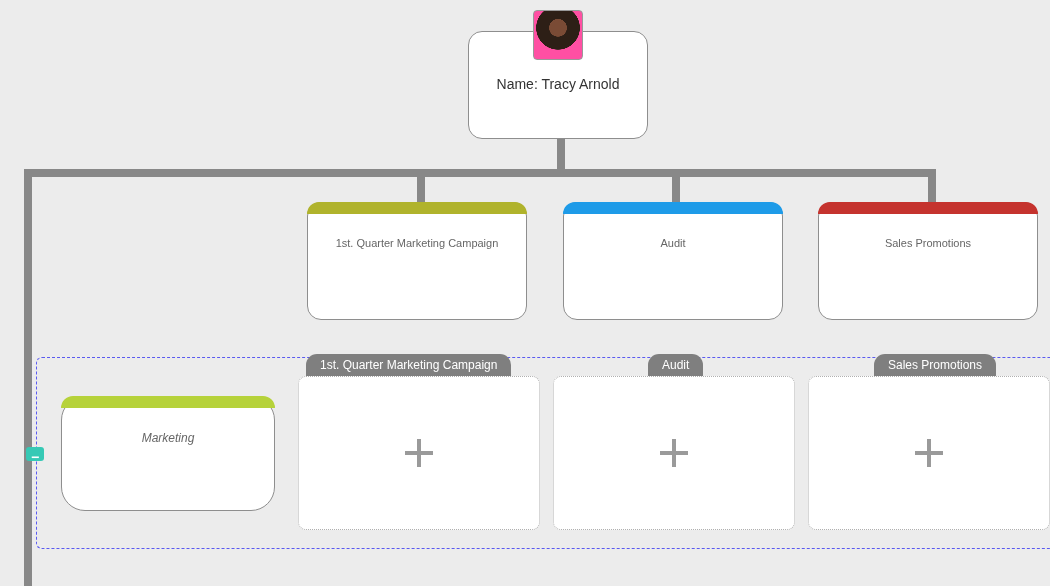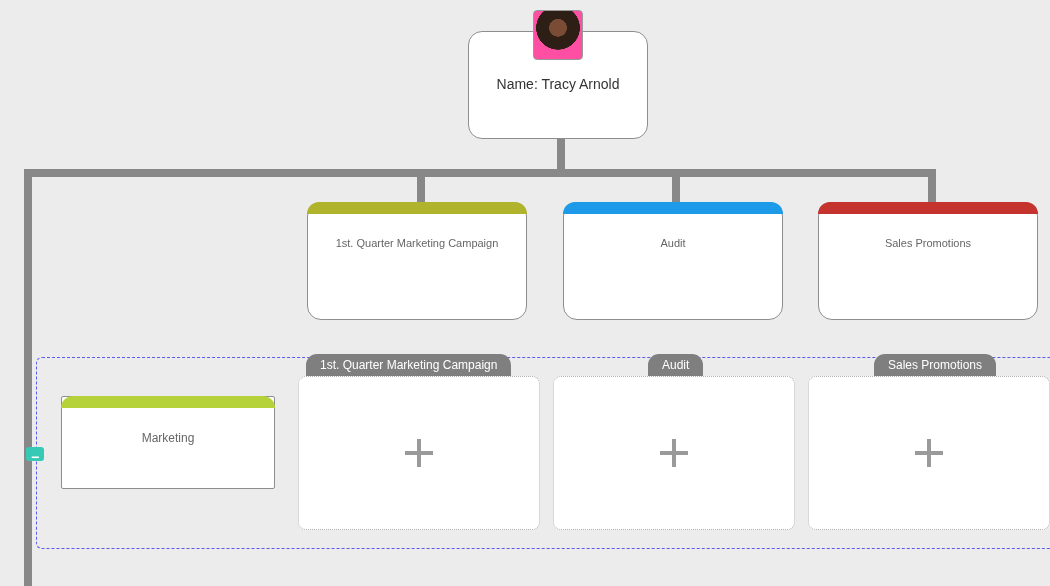--- a/index.html
+++ b/index.html
@@ -97,24 +97,25 @@
     font-weight: bold;
     font-size: 14px;
     line-height: 12px;
     text-align: center;
     cursor: pointer;
   }
 
   
   .rowlabel-card {
     position: absolute;
-    width: 214px; height: 93px;
+    width: 214px; height: 115px;
     background: #fff;
     border: 1px solid #8e8e8e;
-    border-radius: 2px;
+    border-radius: 24px;
+    font-style: italic;
   }
   .rowlabel-cap {
     position: absolute;
     top: -1px; left: -1px; right: -1px;
     height: 12px;
     border-top-left-radius: 14px;
     border-top-right-radius: 14px;
   }
   .rowlabel-text {
     position: absolute;

